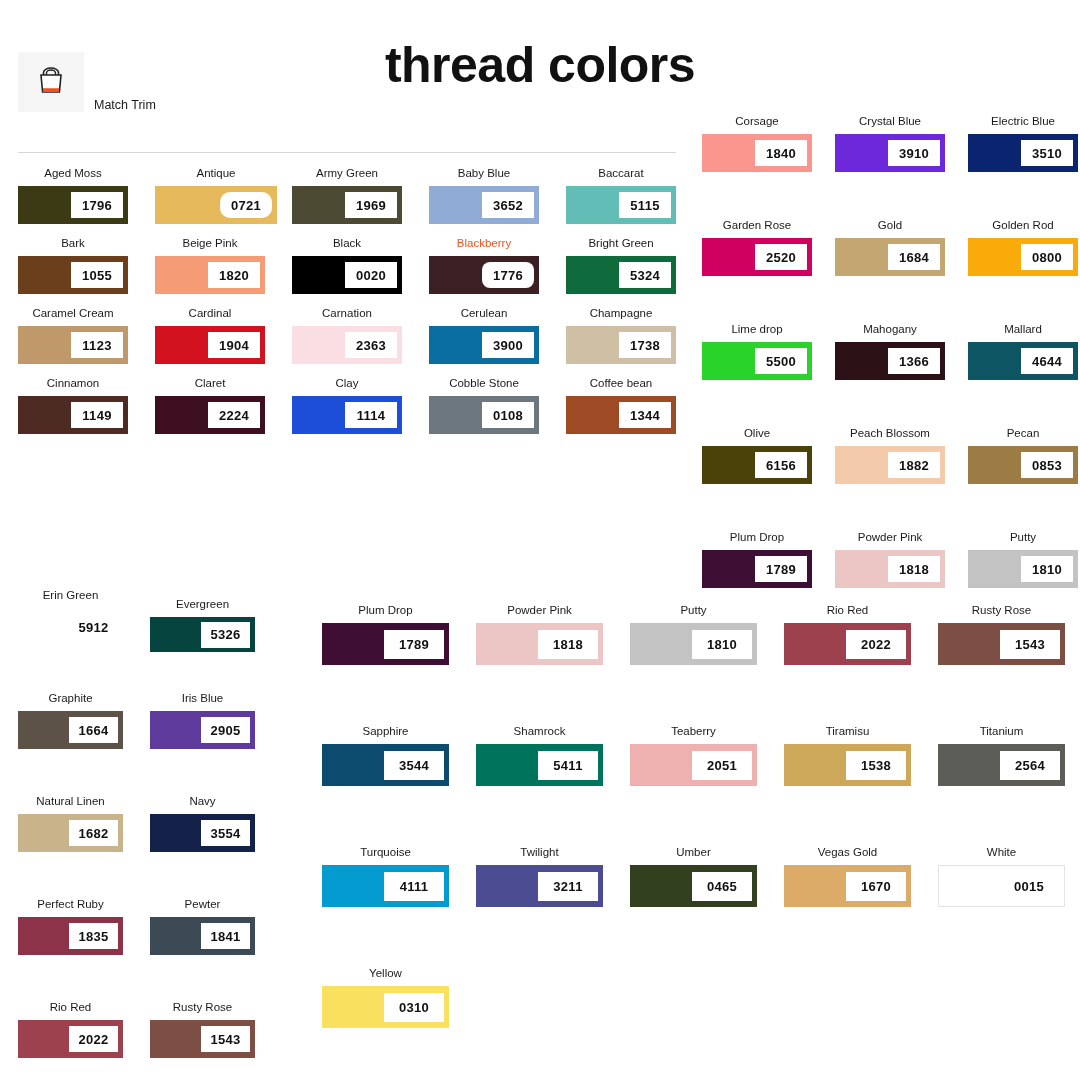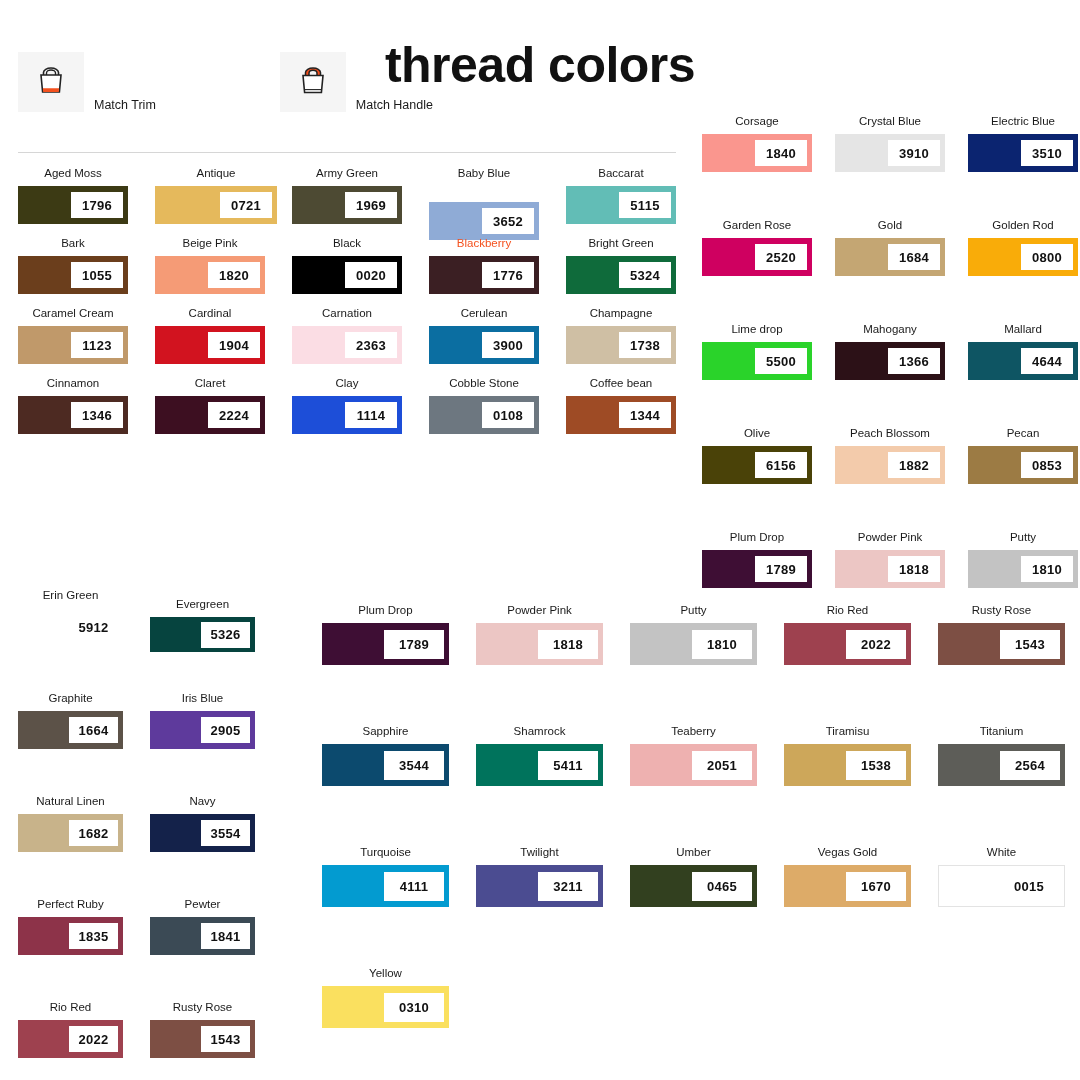--- a/index.html
+++ b/index.html
@@ -75,57 +75,47 @@
       <svg width="40" height="40" viewBox="0 0 40 40">
         <path d="M12.5 13 V10.5 a7.5 4.5 0 0 1 15 0 V13" fill="none" stroke="#222" stroke-width="1.6"></path>
         <path d="M15.5 13 V11 a4.5 3 0 0 1 9 0 V13" fill="none" stroke="#222" stroke-width="1.4"></path>
         <path d="M10 13 h20 l-1.6 17 h-16.8 Z" fill="#fff" stroke="#222" stroke-width="1.6"></path>
         <path d="M11.9 26.3 h16.2 l-0.35 3.7 h-15.5 Z" fill="#f4511e" stroke="none"></path>
       </svg>
     </span>
     <span class="match-label">Match Trim</span>
   </div>
 
-  <div class="match-opt">
-    <span class="match-thumb">
-      <svg width="40" height="40" viewBox="0 0 40 40">
-        <path d="M12.5 14 V10.5 a7.5 4.5 0 0 1 15 0 V14 h-3.5 V11 a4 2.8 0 0 0 -8 0 v3 Z" fill="#f4511e" stroke="#222" stroke-width="1.5" stroke-linejoin="round"></path>
-        <path d="M10 13.5 h20 l-1.6 17 h-16.8 Z" fill="#fff" stroke="#222" stroke-width="1.6"></path>
-        <path d="M11.75 27.6 h16.5" fill="none" stroke="#222" stroke-width="1.1"></path>
-      </svg>
-    </span>
-    <span class="match-label">Match Handle</span>
-  </div>
 </div>
 
 <div id="divider"></div>
 
 <div id="swatch-root">
     <div class="group" style="left: 18px; top: 186px;">
       <div class="sw" style="left: 0px; top: 0px; width: 110px; height: 38px;">
         <div class="sw-name">Aged Moss</div>
         <div class="sw-chip" style="background: rgb(60, 58, 20);">
           <div class="sw-code" style="height: 26px; width: 52px; margin-right: 5px;">1796</div>
         </div>
       </div>
       <div class="sw" style="left: 137px; top: 0px; width: 122px; height: 38px;">
         <div class="sw-name">Antique</div>
         <div class="sw-chip" style="background: rgb(229, 185, 92);">
-          <div class="sw-code" style="height: 26px; width: 52px; margin-right: 5px;">0721</div>
+          <div class="sw-code" style="height: 26px; width: 52px; margin-right: 5px; border-radius: 10px;">0721</div>
         </div>
       </div>
       <div class="sw" style="left: 274px; top: 0px; width: 110px; height: 38px;">
         <div class="sw-name">Army Green</div>
         <div class="sw-chip" style="background: rgb(77, 74, 51);">
           <div class="sw-code" style="height: 26px; width: 52px; margin-right: 5px;">1969</div>
         </div>
       </div>
       <div class="sw" style="left: 411px; top: 0px; width: 110px; height: 38px;">
         <div class="sw-name">Baby Blue</div>
-        <div class="sw-chip" style="background: rgb(143, 171, 214); margin-top: 16px;">
+        <div class="sw-chip" style="background: rgb(143, 171, 214);">
           <div class="sw-code" style="height: 26px; width: 52px; margin-right: 5px;">3652</div>
         </div>
       </div>
       <div class="sw" style="left: 548px; top: 0px; width: 110px; height: 38px;">
         <div class="sw-name">Baccarat</div>
         <div class="sw-chip" style="background: rgb(98, 189, 182);">
           <div class="sw-code" style="height: 26px; width: 52px; margin-right: 5px;">5115</div>
         </div>
       </div>
       <div class="sw" style="left: 0px; top: 70px; width: 110px; height: 38px;">
@@ -142,21 +132,21 @@
       </div>
       <div class="sw" style="left: 274px; top: 70px; width: 110px; height: 38px;">
         <div class="sw-name">Black</div>
         <div class="sw-chip" style="background: rgb(0, 0, 0);">
           <div class="sw-code" style="height: 26px; width: 52px; margin-right: 5px;">0020</div>
         </div>
       </div>
       <div class="sw" style="left: 411px; top: 70px; width: 110px; height: 38px;">
         <div class="sw-name sel" style="color: rgb(244, 81, 30);">Blackberry</div>
         <div class="sw-chip" style="background: rgb(59, 31, 35);">
-          <div class="sw-code" style="height: 26px; width: 52px; margin-right: 5px;">1776</div>
+          <div class="sw-code" style="height: 26px; width: 52px; margin-right: 5px; border-radius: 8px;">1776</div>
         </div>
       </div>
       <div class="sw" style="left: 548px; top: 70px; width: 110px; height: 38px;">
         <div class="sw-name">Bright Green</div>
         <div class="sw-chip" style="background: rgb(15, 107, 59);">
           <div class="sw-code" style="height: 26px; width: 52px; margin-right: 5px;">5324</div>
         </div>
       </div>
       <div class="sw" style="left: 0px; top: 140px; width: 110px; height: 38px;">
         <div class="sw-name">Caramel Cream</div>
@@ -184,21 +174,21 @@
       </div>
       <div class="sw" style="left: 548px; top: 140px; width: 110px; height: 38px;">
         <div class="sw-name">Champagne</div>
         <div class="sw-chip" style="background: rgb(207, 191, 164);">
           <div class="sw-code" style="height: 26px; width: 52px; margin-right: 5px;">1738</div>
         </div>
       </div>
       <div class="sw" style="left: 0px; top: 210px; width: 110px; height: 38px;">
         <div class="sw-name">Cinnamon</div>
         <div class="sw-chip" style="background: rgb(77, 42, 34);">
-          <div class="sw-code" style="height: 26px; width: 52px; margin-right: 5px;">1346</div>
+          <div class="sw-code" style="height: 26px; width: 52px; margin-right: 5px;">1149</div>
         </div>
       </div>
       <div class="sw" style="left: 137px; top: 210px; width: 110px; height: 38px;">
         <div class="sw-name">Claret</div>
         <div class="sw-chip" style="background: rgb(61, 15, 33);">
           <div class="sw-code" style="height: 26px; width: 52px; margin-right: 5px;">2224</div>
         </div>
       </div>
       <div class="sw" style="left: 274px; top: 210px; width: 110px; height: 38px;">
         <div class="sw-name">Clay</div>
@@ -283,21 +273,21 @@
     </div>
     <div class="group" style="left: 702px; top: 134px;">
       <div class="sw" style="left: 0px; top: 0px; width: 110px; height: 38px;">
         <div class="sw-name">Corsage</div>
         <div class="sw-chip" style="background: rgb(250, 150, 142);">
           <div class="sw-code" style="height: 26px; width: 52px; margin-right: 5px;">1840</div>
         </div>
       </div>
       <div class="sw" style="left: 133px; top: 0px; width: 110px; height: 38px;">
         <div class="sw-name">Crystal Blue</div>
-        <div class="sw-chip" style="background: #e5e5e5; padding-left: 32px;">
+        <div class="sw-chip" style="background: #6d28d9; padding-left: 32px;">
           <div class="sw-code" style="height: 26px; width: 52px; margin-right: 5px;">3910</div>
         </div>
       </div>
       <div class="sw" style="left: 266px; top: 0px; width: 110px; height: 38px;">
         <div class="sw-name">Electric Blue</div>
         <div class="sw-chip" style="background: rgb(11, 36, 112);">
           <div class="sw-code" style="height: 26px; width: 52px; margin-right: 5px;">3510</div>
         </div>
       </div>
       <div class="sw" style="left: 0px; top: 104px; width: 110px; height: 38px;">

